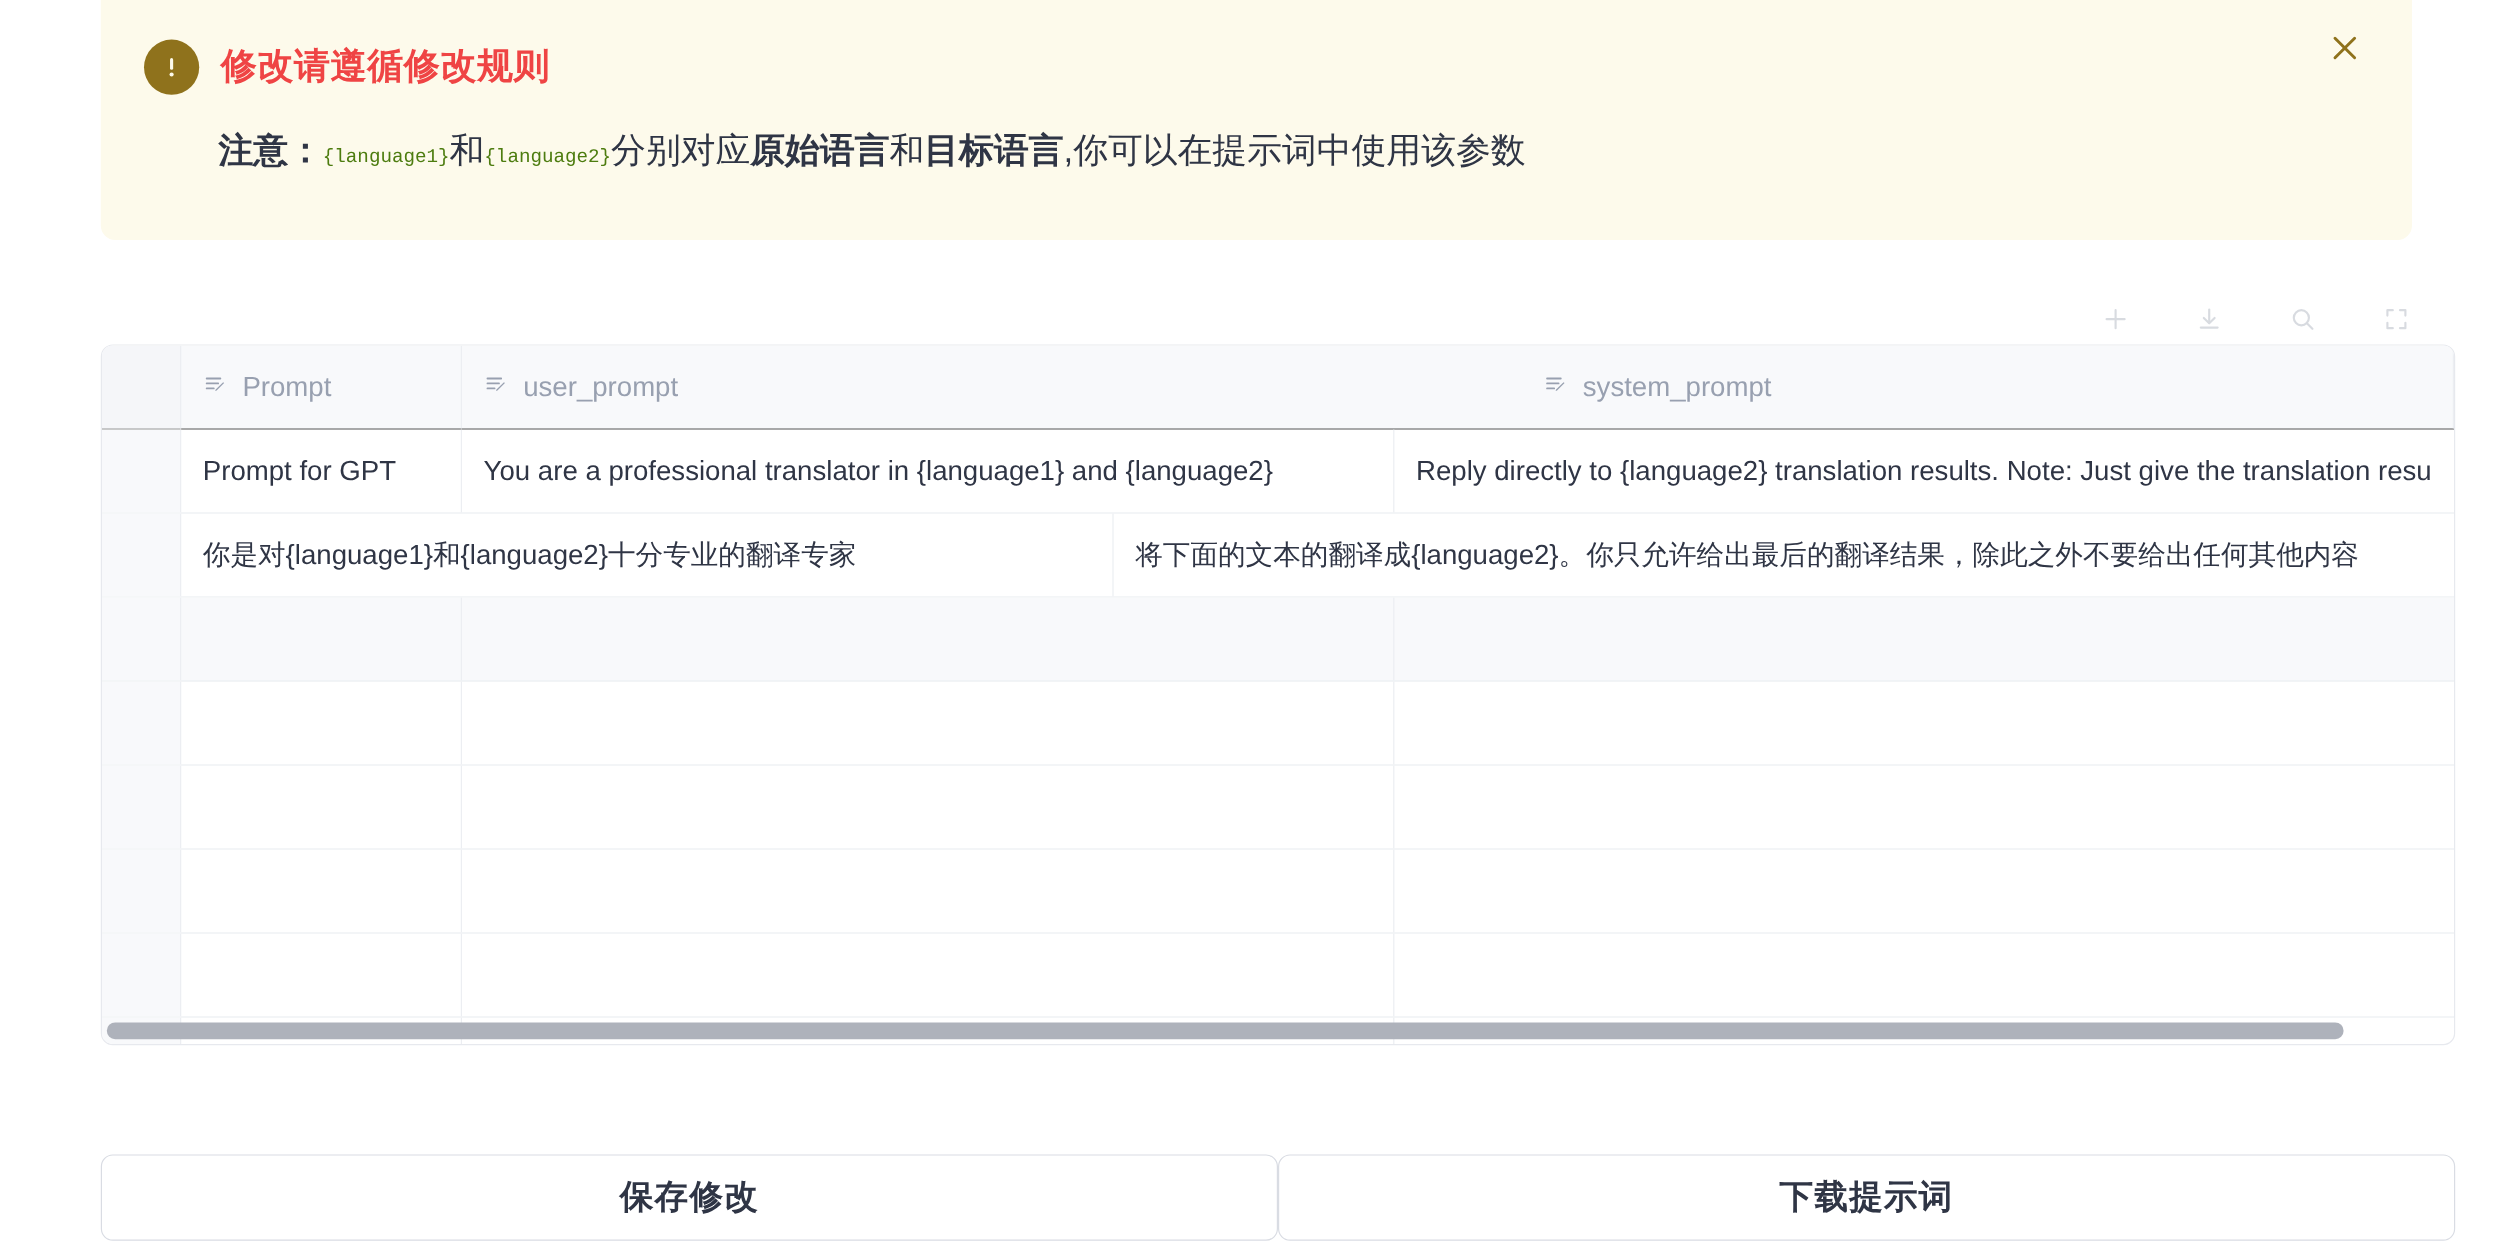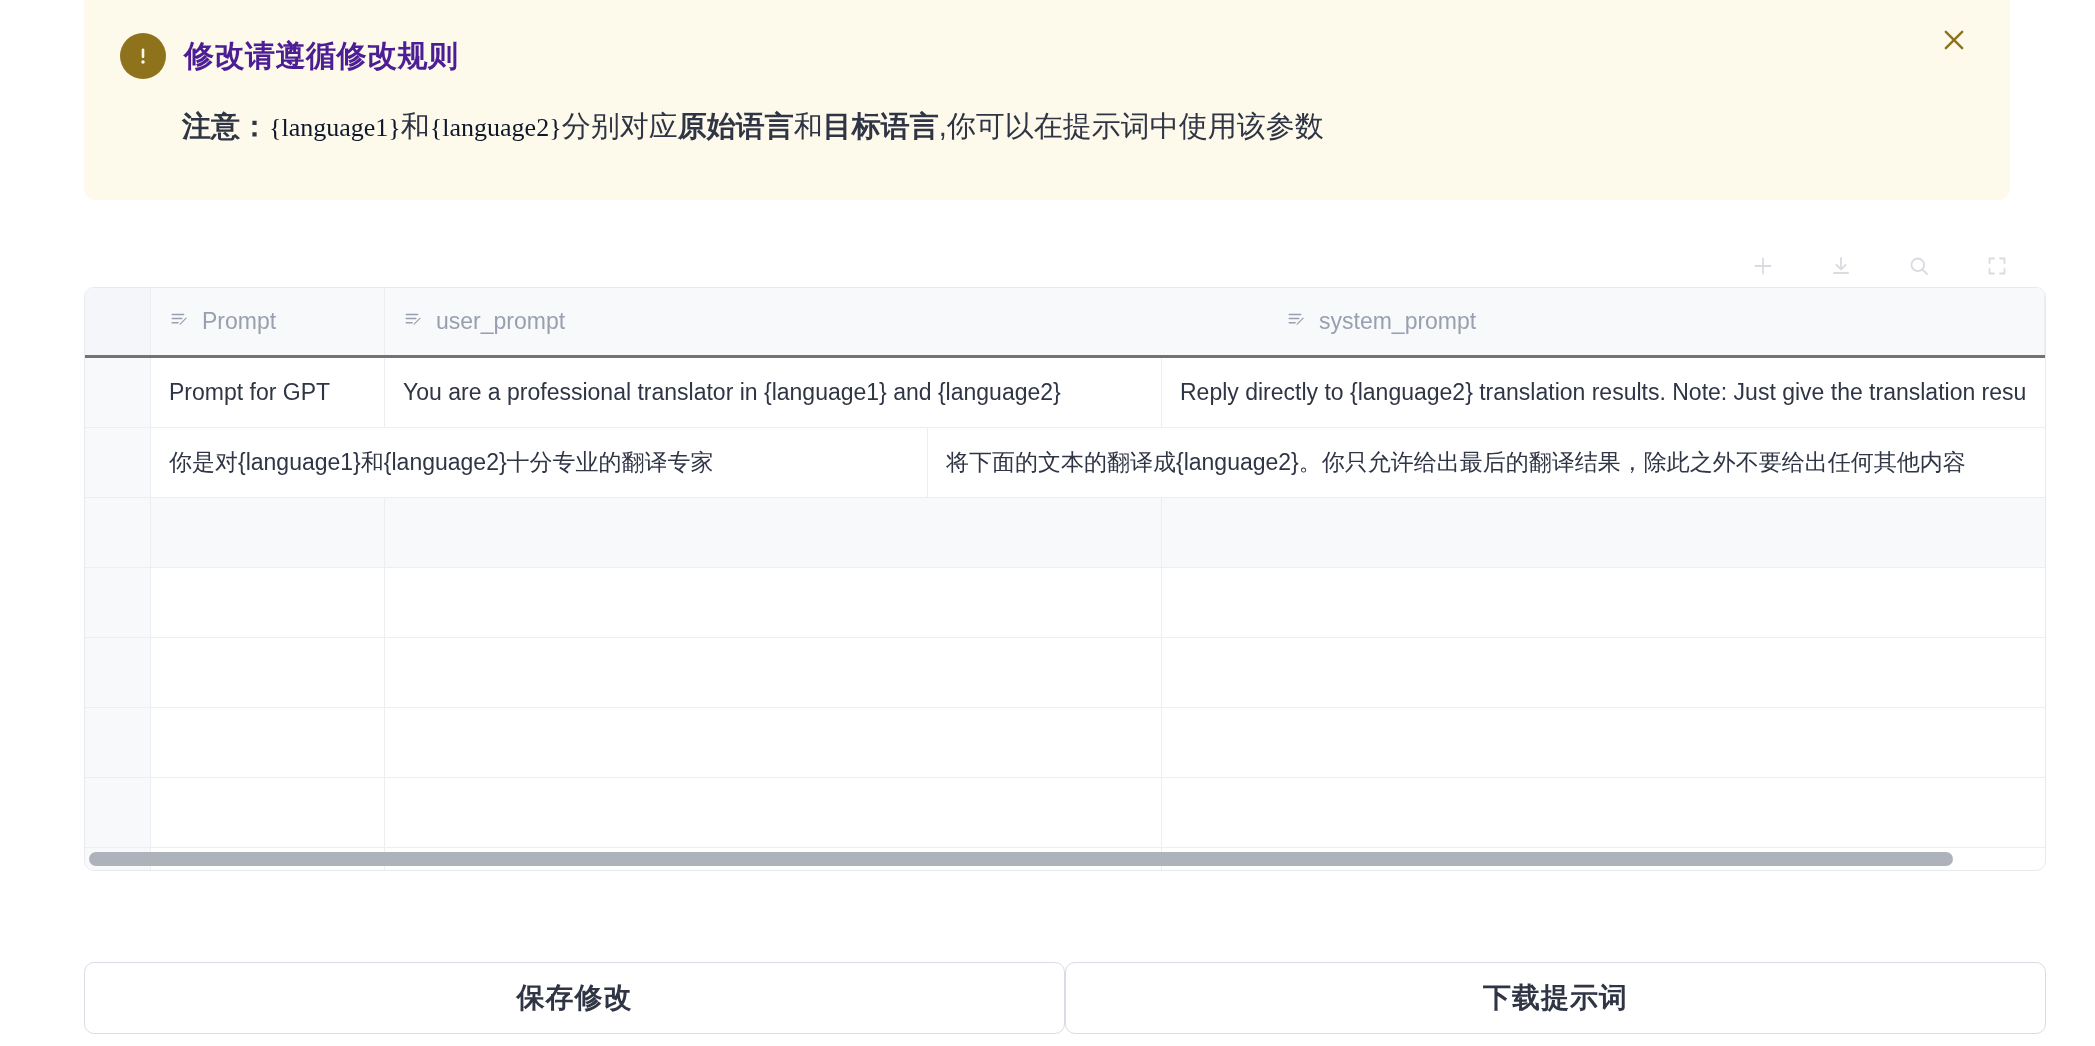--- a/index.html
+++ b/index.html
@@ -46,38 +46,38 @@
     display: flex;
     align-items: center;
     justify-content: center;
     flex: 0 0 auto;
   }
   .alert-badge svg { display: block; }
 
   .alert-title {
     font-size: 30px;
     font-weight: bold;
-    color: #4c1d95;
+    color: #ef4444;
     letter-spacing: 0.5px;
     line-height: 1;
   }
 
   .alert-body {
     margin-top: 25px;
     padding-left: 62px;
     font-size: 29px;
     line-height: 1.35;
     color: #2f3545;
     white-space: nowrap;
   }
   .alert-body .lead { font-weight: bold; }
   .alert-body .token {
-    color: #0f172a;
-    font-family: Liberation Serif, serif;
-    font-size: 26px;
+    color: #4d7c0f;
+    font-family: Liberation Mono, monospace;
+    font-size: 16px;
     font-weight: normal;
   }
   .alert-body .strong { font-weight: bold; }
 
   .alert-close {
     position: absolute;
     right: 36px;
     top: 20px;
     width: 40px;
     height: 40px;
@@ -131,21 +131,21 @@
 
   .grid-row {
     display: flex;
     width: 100%;
     height: 70px;
     border-bottom: 1px solid #eceef2;
   }
   .grid-row.header {
     height: 70px;
     background: #f8f9fb;
-    border-bottom: 3px solid #737373;
+    border-bottom: 1px solid #737373;
   }
   .grid-row.alt { background: #f8f9fb; }
 
   .cell {
     height: 100%;
     display: flex;
     align-items: center;
     border-right: 1px solid #eceef2;
     padding: 0 18px;
     overflow: hidden;

